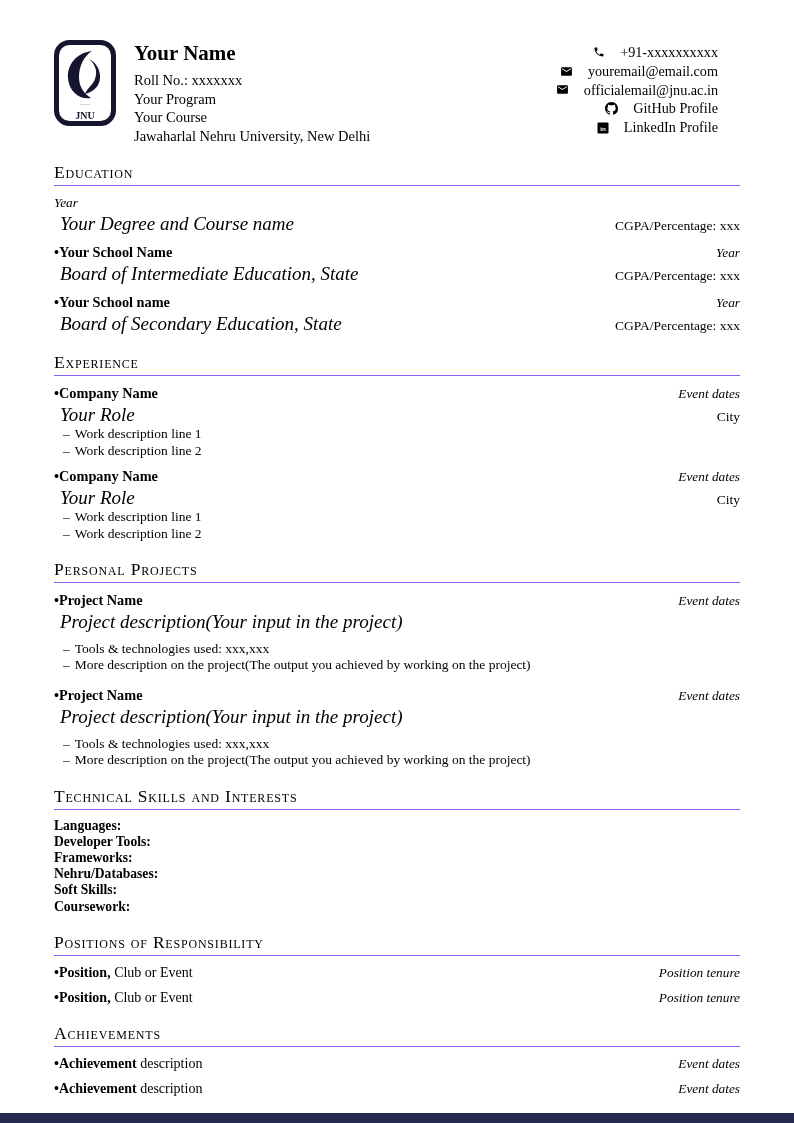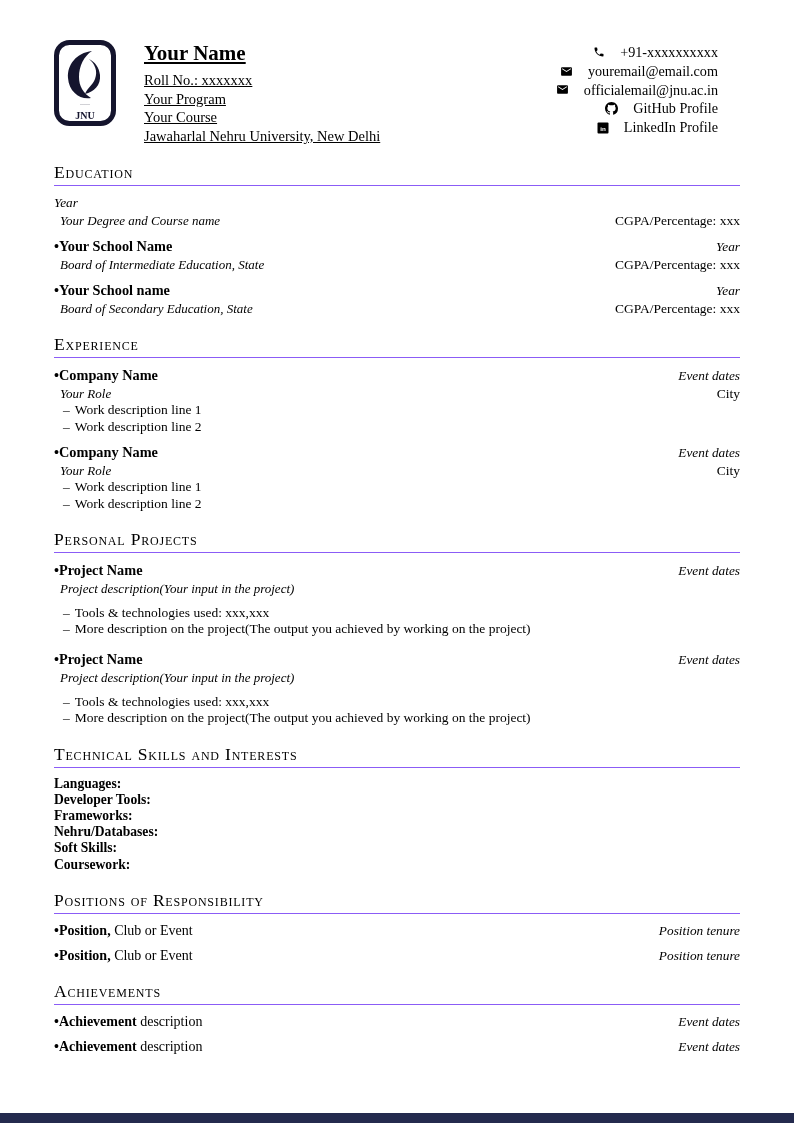--- a/index.html
+++ b/index.html
@@ -6,22 +6,22 @@
   html,body { background:#ffffff; }
   body {
     width:794px; height:1123px; position:relative; overflow:hidden;
     font-family:"Liberation Serif","DejaVu Serif",serif;
     color:#000;
   }
   .page { padding:40px 54px 0 54px; }
 
   
   .header { display:flex; align-items:flex-start; }
-  .logo-wrap { width:62px; height:62px; flex:0 0 auto; margin-right:28px;text-decoration:underline; }
-  .id-block { flex:1 1 auto; padding-top:1px;text-decoration:underline; }
+  .logo-wrap { width:62px; height:62px; flex:0 0 auto; margin-right:18px;text-decoration:underline; }
+  .id-block { flex:1 1 auto; padding-top:1px; }
   .name { font-size:21px; font-weight:bold; margin-bottom:5px; }
   .id-line { font-size:14.5px; line-height:18.6px; }
   .contacts { flex:0 0 auto; padding-right:22px; padding-top:3px; }
   .contact-line {
     display:flex; justify-content:flex-end; align-items:center;
     gap:15px; font-size:14.2px; line-height:18.8px;
   }
   .contact-line svg { fill:#000; display:block; }
 
   
@@ -29,21 +29,21 @@
   .section-title {
     font-variant:small-caps; font-size:17.5px; letter-spacing:0.8px;
     border-bottom:1px solid #8b5cf6; padding-bottom:2px;
   }
   .entry { margin-top:9px; }
   .row { display:flex; justify-content:space-between; align-items:baseline; }
   .row2 { margin-top:2px; }
   .bullet { font-weight:bold; }
   .entry-title { font-weight:bold; font-size:14.3px; }
   .right-it { font-style:italic; font-size:13.3px; white-space:nowrap; }
-  .sub-it { font-style:italic; font-size:13px; padding-left:6px; }
+  .sub-it { font-style:italic; font-size:19px; padding-left:6px; }
   .sub-r { font-size:13.5px; white-space:nowrap; }
   .dash-list { padding-left:9px; font-size:13.5px; }
   .dash-line { line-height:16.4px; }
   .dash { margin-right:5px; }
   .proj-gap { margin-top:8px; }
 
   
   .skills-block { margin-top:8px; }
   .skill-line { font-weight:bold; font-size:13.6px; line-height:16.2px; }
 

